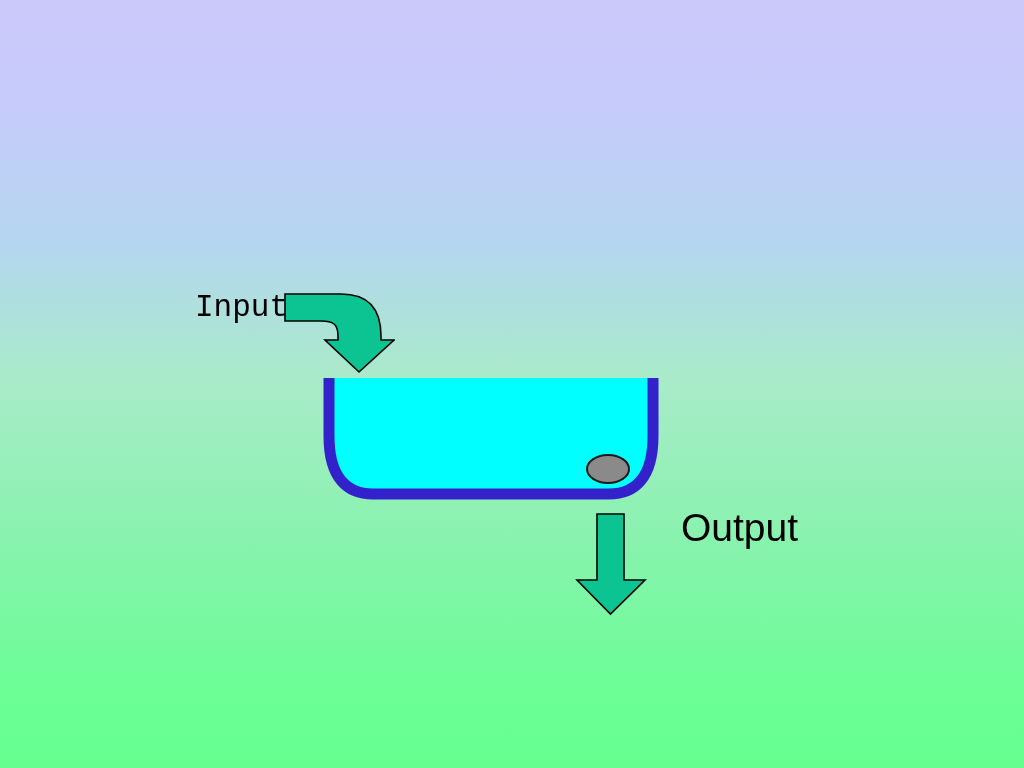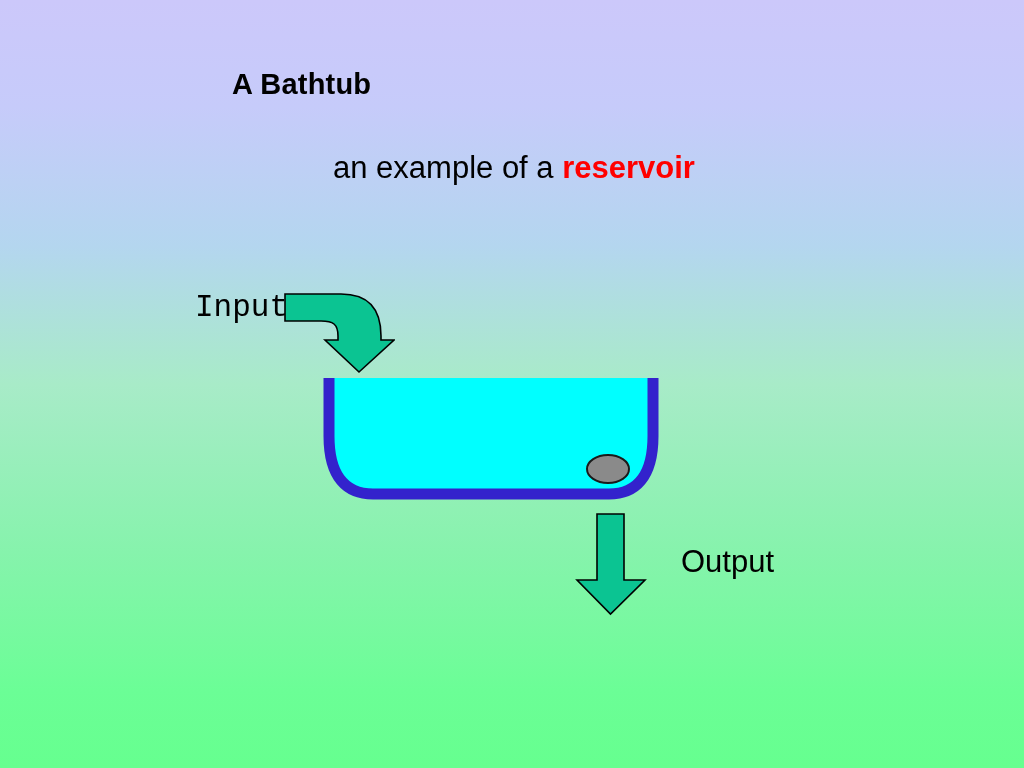--- a/index.html
+++ b/index.html
@@ -60,22 +60,22 @@
     top: 290px;
     font-size: 31px;
     color: #000000;
     white-space: nowrap;
     font-family: Liberation Mono, monospace;
   }
 
   .label-output {
     position: absolute;
     left: 681px;
-    top: 544px;
-    font-size: 31px;
+    top: 506px;
+    font-size: 39px;
     color: #000000;
     white-space: nowrap;
     text-align: right;
   }
 
   
   .input-arrow {
     position: absolute;
     left: 281px;
     top: 288px;
@@ -97,25 +97,21 @@
     top: 510px;
     width: 76px;
     height: 108px;
   }
 </style>
 </head>
 <body>
 
 <div id="slide">
 
-  <div class="slide-title">A Bathtub</div>
 
-  <div class="subtitle">
-    <span>an example of a </span><span class="accent">reservoir</span>
-  </div>
 
   <div class="label-input">Input</div>
 
   <div class="label-output">Output</div>
 
   <svg class="input-arrow" viewBox="0 0 114 86">
     <path d="M 4 6
              L 60 6
              C 88 6 100 22 100 48
              L 100 52

